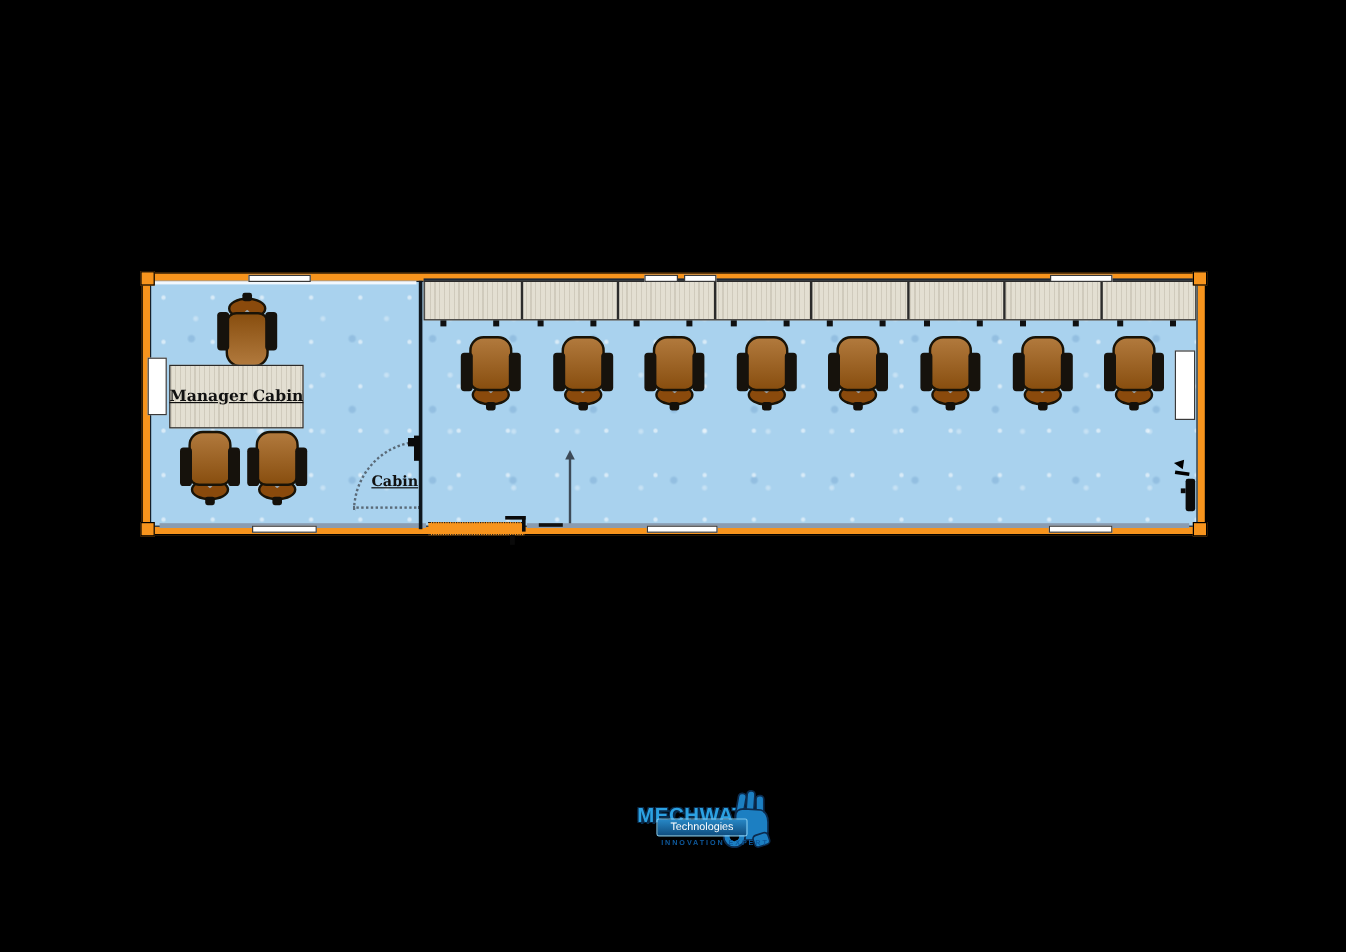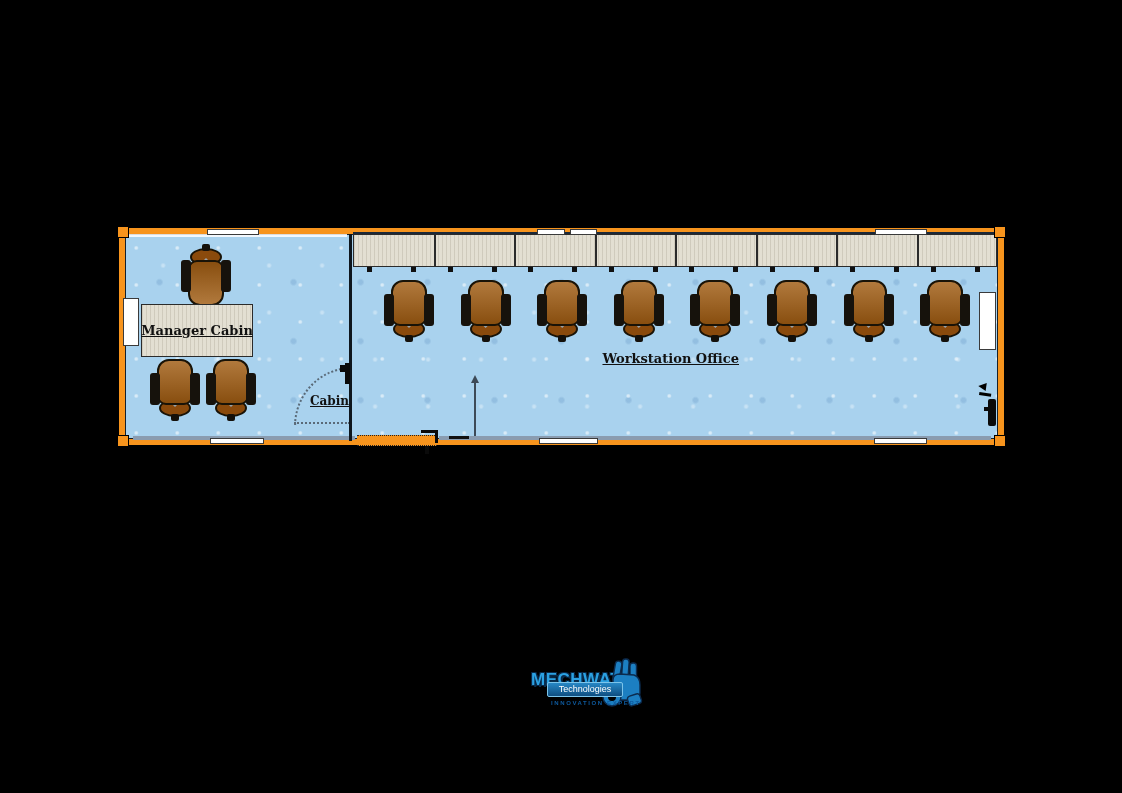--- a/index.html
+++ b/index.html
@@ -35,21 +35,21 @@
   .wood{background-color:var(--desk,#e3dfd2);
         background-image:repeating-linear-gradient(90deg, rgba(120,110,90,.18) 0 1px, transparent 1px 4px);
         border:1px solid #2b2b2b;box-sizing:border-box;}
   #mgr-desk{position:absolute;left:22px;top:76px;width:112px;height:53px;z-index:3;
         display:flex;align-items:center;justify-content:center;}
   #counter{position:absolute;left:234px;top:6px;width:644px;height:33px;z-index:2;}
   .cdiv{position:absolute;top:7px;height:31px;width:2px;background:#2b2b2b;z-index:3;}
   .tick{position:absolute;top:39px;width:5px;height:5px;background:#101010;z-index:2;}
 
   .room-label{position:absolute;z-index:6;font-weight:bold;color:#111;
-        text-decoration:underline;text-align:right;white-space:nowrap;}
+        text-decoration:underline;text-align:center;white-space:nowrap;}
   #lbl-manager{font-size:13px;}
   #lbl-workstation{left:380px;top:123px;width:240px;font-size:13px;}
   #lbl-door{left:190px;top:166px;width:40px;font-size:12px;}
 
   
   .chair{position:absolute;width:48px;height:62px;z-index:2;}
   .chair.down{transform:scaleY(-1);}
   .chair .arm{position:absolute;top:14px;width:10px;height:32px;background:#16120c;border-radius:3px;}
   .chair .arm.l{left:-1px}.chair .arm.r{right:-1px}
   .chair .mech{position:absolute;left:10px;top:34px;width:28px;height:14px;background:#9aa2a8;
@@ -127,21 +127,20 @@
     <div id="door-arc"></div>
     <div id="door-base"></div>
     <div id="door-leaf"></div>
     <div id="door-hinge"></div>
 
     <div id="mgr-desk" class="wood">
       <div id="lbl-manager" class="room-label" style="position:static;">Manager Cabin</div>
     </div>
     <div id="counter" class="wood"></div>
 
-    <div id="lbl-workstation" class="room-label">Workstation Office</div>
     <div id="lbl-door" class="room-label">Cabin</div>
 
     <div id="leader-line"></div>
     <div id="leader-arrow"></div>
     <div id="hook"></div>
     <div id="hook-foot"></div>
     <div id="wall-sensor"></div>
     <div id="right-panel"></div>
     <div id="right-arrow"></div>
     <div id="right-device"></div>

